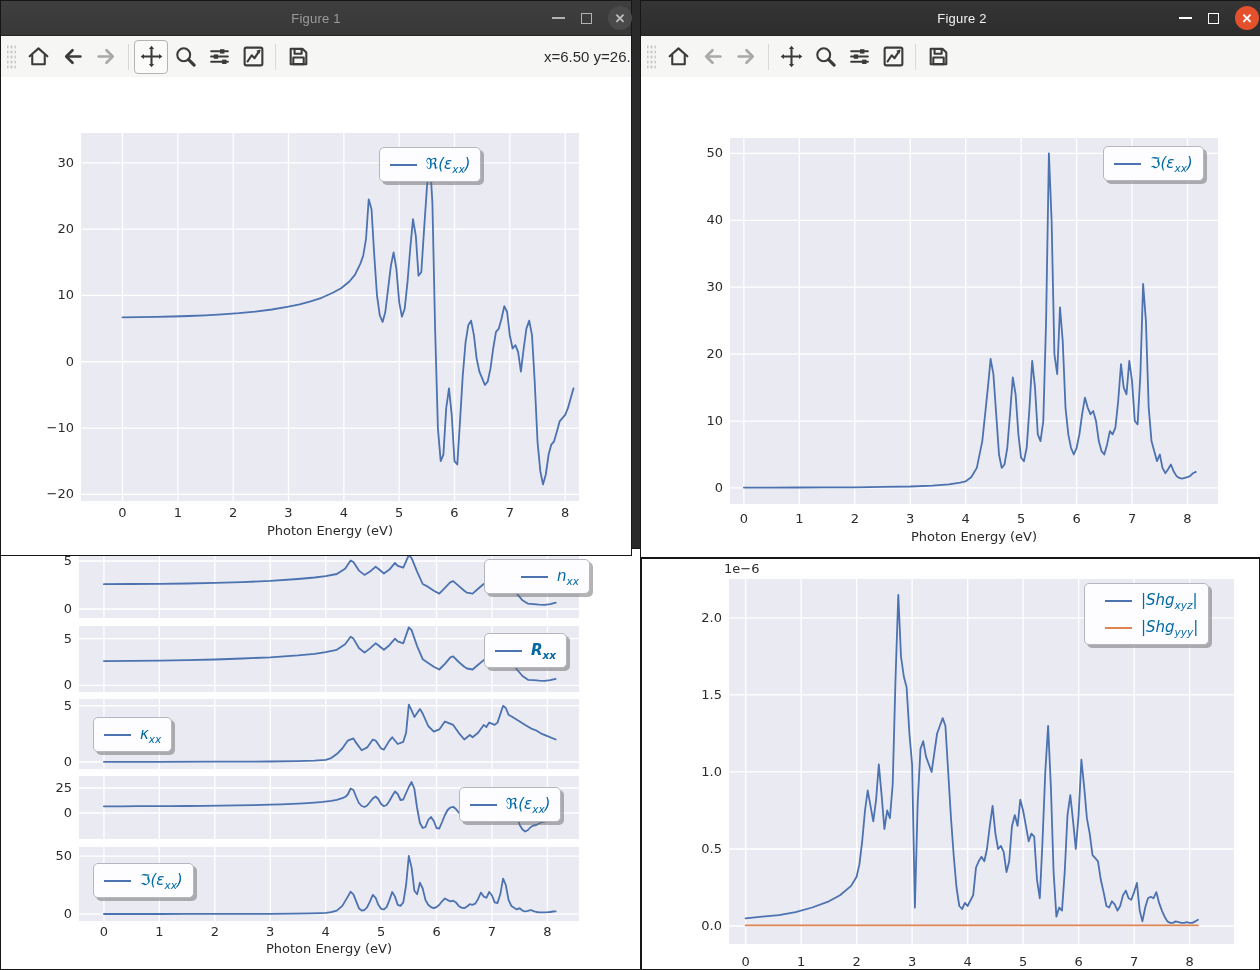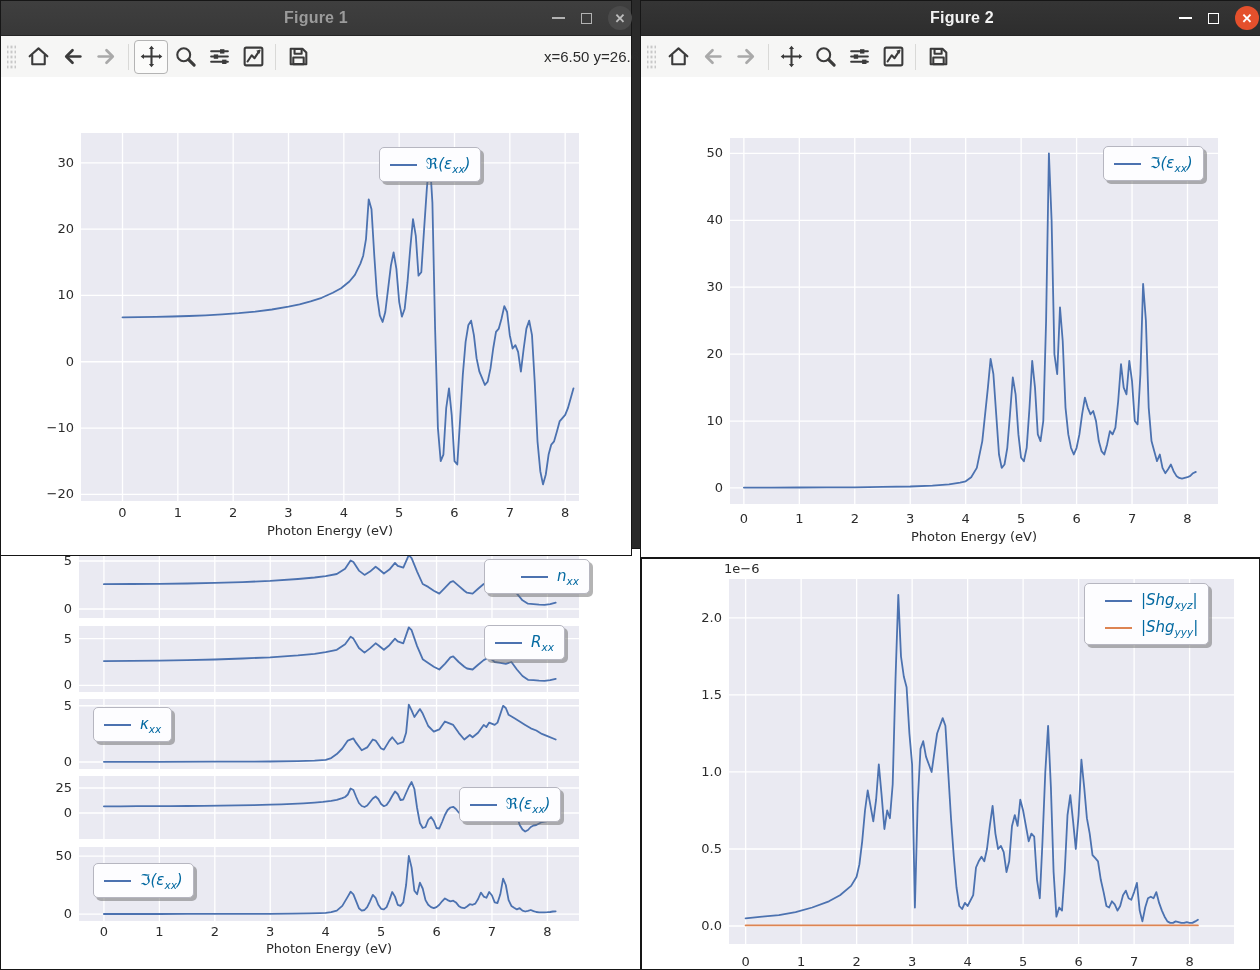--- a/index.html
+++ b/index.html
@@ -2,21 +2,21 @@
 <html><head>
 <meta charset="utf-8">
 <style>
   html,body{margin:0;padding:0}
   body{width:1260px;height:970px;overflow:hidden;background:#2a2a2a;position:relative;
        font-family:"Liberation Sans",sans-serif}
   .window{position:absolute;background:#ffffff;border:1px solid #161616;box-sizing:border-box}
   .titlebar{position:relative;height:34px;background:linear-gradient(#3f3f3f,#383838);
             border-bottom:1px solid #252525;display:flex;align-items:center;justify-content:center}
   .window.focused .titlebar{background:linear-gradient(#353535,#2d2d2d)}
-  .title{font-weight:bold;font-size:16px;color:#9b9b9b;letter-spacing:.2px}
+  .title{font-weight:normal;font-size:13px;color:#9b9b9b;letter-spacing:.2px}
   .focused .title{color:#f2f2f2}
   .winbtns{position:absolute;top:0;height:100%;display:flex;align-items:center;gap:16px}
   .btn-min{width:13px;height:2px;background:#b2b2b2}
   .focused .btn-min{background:#ffffff}
   .btn-max{width:11px;height:11px;border:1.5px solid #b2b2b2;box-sizing:border-box}
   .focused .btn-max{border-color:#ffffff}
   .btn-close{width:24px;height:24px;border-radius:50%;background:#4a4a4a;color:#bdbdbd;
              display:flex;align-items:center;justify-content:center;font-size:13px;font-weight:bold}
   .focused .btn-close{background:#E4502C;color:#ffffff}
   .toolbar{position:relative;height:42px;background:#f6f6f5;border-bottom:1px solid #e4e4e2;
@@ -151,27 +151,27 @@
         <text x="490.97117516629714" y="377" text-anchor="middle" dominant-baseline="hanging" font-size="13px">7</text>
         <text x="546.4035476718403" y="377" text-anchor="middle" dominant-baseline="hanging" font-size="13px">8</text>
         <text x="328" y="394" text-anchor="middle" dominant-baseline="hanging" font-size="13px">Photon Energy (eV)</text>
       </svg>
       <div class="legend" style="left: 483px; top: 10px; padding-left: 36px;">
         <div class="lrow">
           <div class="lswatch" style="border-top-color: rgb(76, 114, 176);"></div>
           <div class="llabel">n<sub>xx</sub></div>
         </div>
       </div>
-      <div class="legend" style="left: 483px; top: 76px;">
+      <div class="legend" style="left: 483px; top: 84px; font-weight: bold;">
         <div class="lrow">
           <div class="lswatch" style="border-top-color: rgb(76, 114, 176);"></div>
           <div class="llabel">R<sub>xx</sub></div>
         </div>
       </div>
-      <div class="legend" style="left: 92px; top: 158px;">
+      <div class="legend" style="left: 92px; top: 168px;">
         <div class="lrow">
           <div class="lswatch" style="border-top-color: rgb(76, 114, 176);"></div>
           <div class="llabel">κ<sub>xx</sub></div>
         </div>
       </div>
       <div class="legend" style="left: 458px; top: 238px;">
         <div class="lrow">
           <div class="lswatch" style="border-top-color: rgb(76, 114, 176);"></div>
           <div class="llabel">ℜ(ε<sub>xx</sub>)</div>
         </div>

